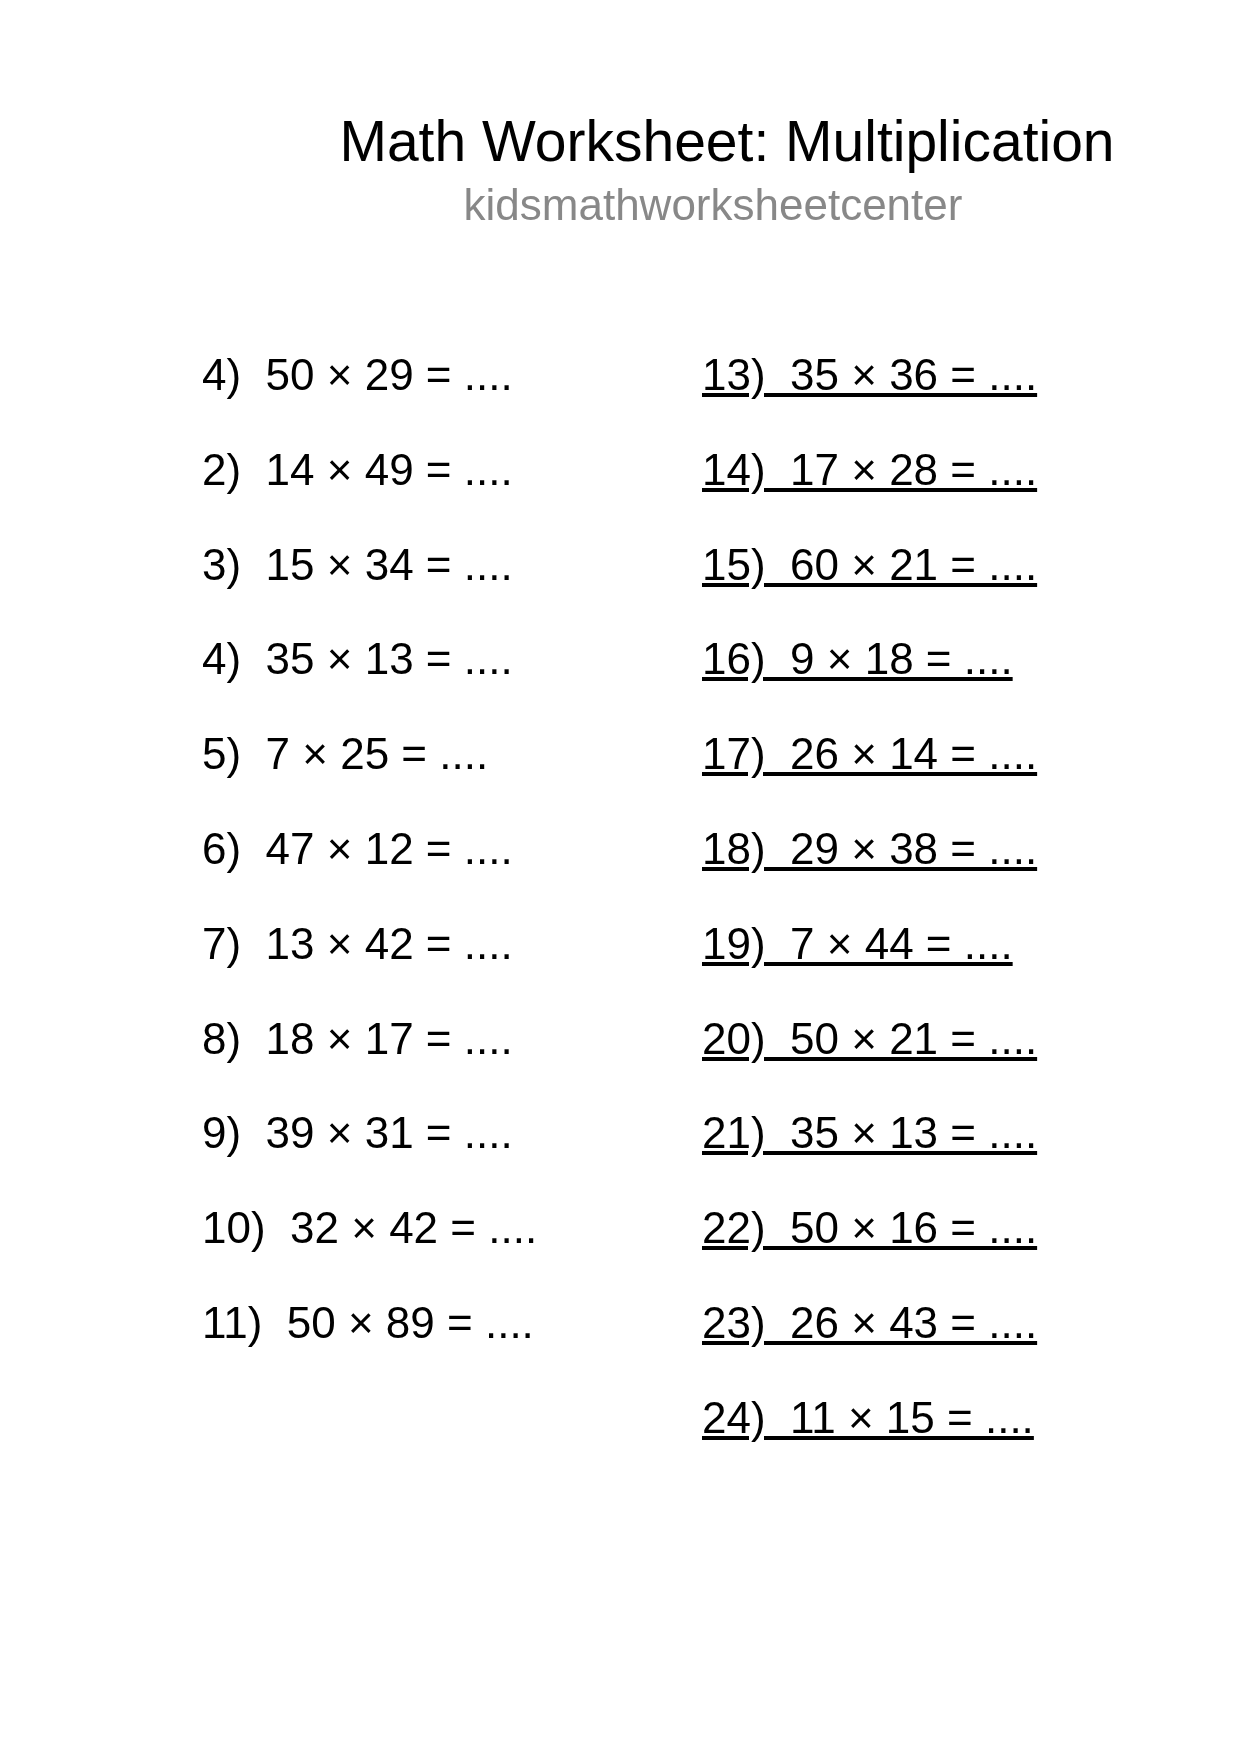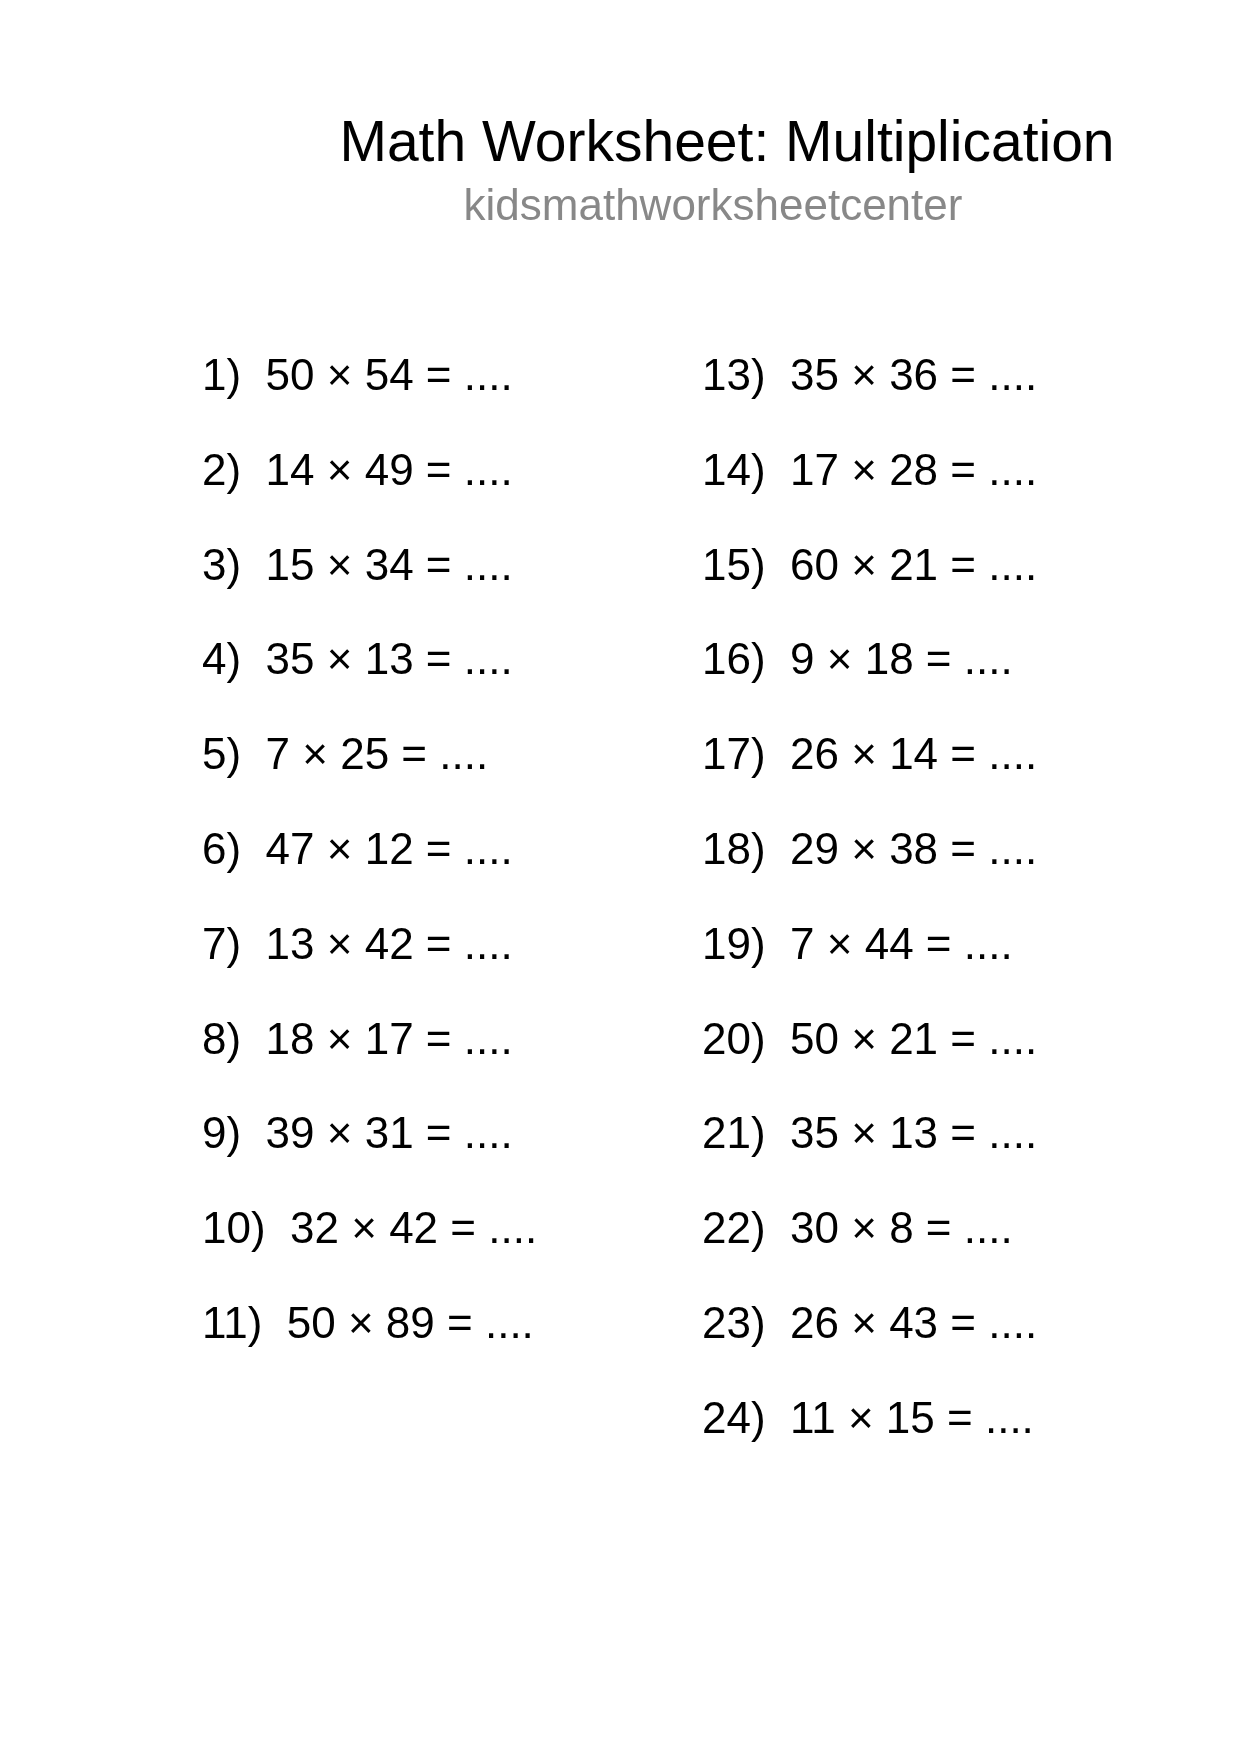--- a/index.html
+++ b/index.html
@@ -35,38 +35,38 @@
       font-size: 44px;
       line-height: 50px;
       white-space: nowrap;
       color: #888888;
     }
     .column {
       position: absolute;
       top: 350px;
     }
     .column.left { left: 202px; }
-    .column.right { left: 702px; }
+    .column.right { left: 702px; text-decoration: underline; }
     .problem {
       height: 94.8px;
       font-size: 44px;
       line-height: 50px;
       white-space: pre;
       color: #000000;
     }
   </style>
 </head>
 <body>
 
 <div>
   <div class="title">Math Worksheet: Multiplication</div>
   <div class="subtitle">kidsmathworksheetcenter</div>
 
   <div class="column left">
-    <div class="problem">1)  50 × 54 = ....</div>
+    <div class="problem">4)  50 × 29 = ....</div>
     <div class="problem">2)  14 × 49 = ....</div>
     <div class="problem">3)  15 × 34 = ....</div>
     <div class="problem">4)  35 × 13 = ....</div>
     <div class="problem">5)  7 × 25 = ....</div>
     <div class="problem">6)  47 × 12 = ....</div>
     <div class="problem">7)  13 × 42 = ....</div>
     <div class="problem">8)  18 × 17 = ....</div>
     <div class="problem">9)  39 × 31 = ....</div>
     <div class="problem">10)  32 × 42 = ....</div>
     <div class="problem">11)  50 × 89 = ....</div>
@@ -75,17 +75,17 @@
   <div class="column right">
     <div class="problem">13)  35 × 36 = ....</div>
     <div class="problem">14)  17 × 28 = ....</div>
     <div class="problem">15)  60 × 21 = ....</div>
     <div class="problem">16)  9 × 18 = ....</div>
     <div class="problem">17)  26 × 14 = ....</div>
     <div class="problem">18)  29 × 38 = ....</div>
     <div class="problem">19)  7 × 44 = ....</div>
     <div class="problem">20)  50 × 21 = ....</div>
     <div class="problem">21)  35 × 13 = ....</div>
-    <div class="problem">22)  30 × 8 = ....</div>
+    <div class="problem">22)  50 × 16 = ....</div>
     <div class="problem">23)  26 × 43 = ....</div>
     <div class="problem">24)  11 × 15 = ....</div>
   </div>
 </div>
 
 </body></html>

